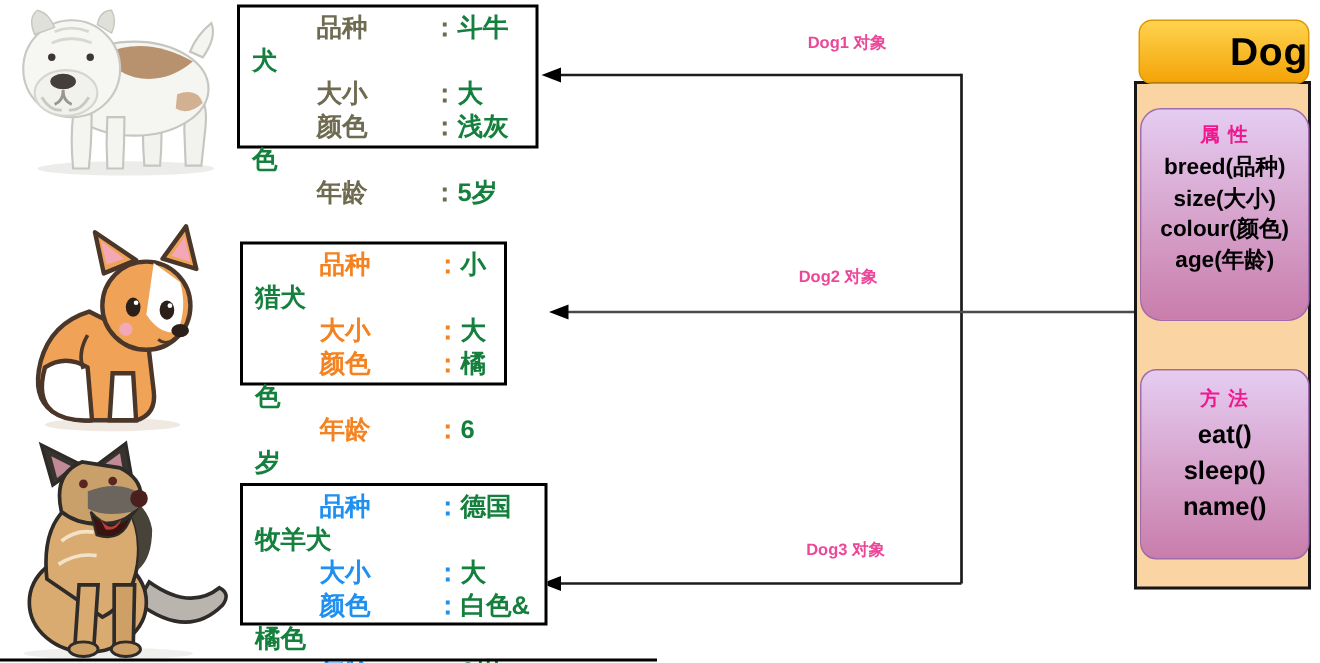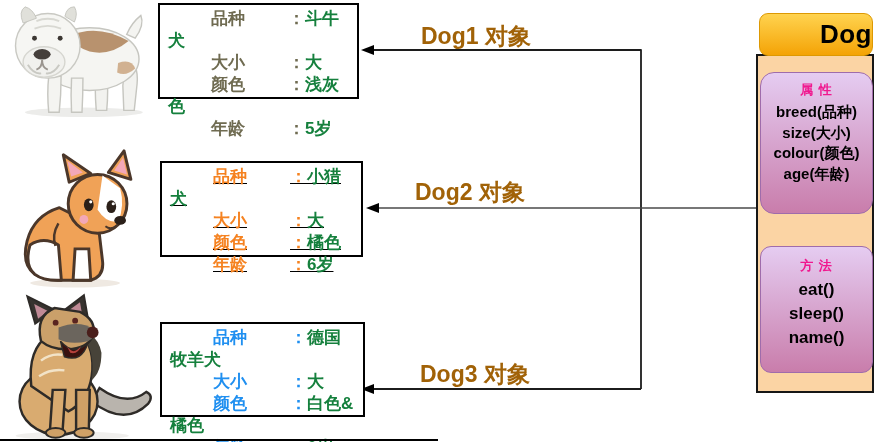--- a/index.html
+++ b/index.html
@@ -9,21 +9,21 @@
   }
   
   .obj-box{
     position:absolute;box-sizing:border-box;background:#fff;border:2px solid #000;
     padding:3px 8px;font-weight:bold;font-size:17px;line-height:22px;color:#000;
   }
   .obj-box .lbl{color:var(--lbl,#000);margin-left:43px;}
   .obj-box .val{color:#15803d;}
   
   .arrow-label{
-    position:absolute;width:170px;text-align:left;font-weight:bold;font-size:23px;color:#a16207;
+    position:absolute;width:170px;text-align:right;font-weight:bold;font-size:11px;color:#ec4899;
   }
   
   .panel{
     position:absolute;left:756px;top:54px;width:118px;height:339px;box-sizing:border-box;
     background:var(--panel-bg,#fbd4a4);border:2px solid #161616;
   }
   .panel-header{
     position:absolute;left:759px;top:13px;width:114px;height:43px;box-sizing:border-box;
     border-radius:9px;border:1px solid #dd9903;
     background:linear-gradient(180deg,var(--hdr-top,#ffd34f) 0%,var(--hdr-bottom,#f4a306) 100%);
@@ -131,21 +131,21 @@
   <div class="arrow-label" style="left:415px;top:177px;">Dog2 对象</div>
   <div class="arrow-label" style="left:420px;top:359px;">Dog3 对象</div>
 
   <div class="obj-box" style="left: 158px; top: 3px; width: 201px; height: 96px; --lbl: #6f6b51;">
     <div class="row"><span class="lbl">品种</span><span class="lbl">：</span><span class="val">斗牛犬</span></div>
     <div class="row"><span class="lbl">大小</span><span class="lbl">：</span><span class="val">大</span></div>
     <div class="row"><span class="lbl">颜色</span><span class="lbl">：</span><span class="val">浅灰色</span></div>
     <div class="row"><span class="lbl">年龄</span><span class="lbl">：</span><span class="val">5岁</span></div>
   </div>
 
-  <div class="obj-box" style="left: 160px; top: 161px; width: 203px; height: 96px; text-decoration: underline; --lbl: #f58220;">
+  <div class="obj-box" style="left: 160px; top: 161px; width: 178px; height: 96px; --lbl: #f58220;">
     <div class="row"><span class="lbl">品种</span><span class="lbl">：</span><span class="val">小猎犬</span></div>
     <div class="row"><span class="lbl">大小</span><span class="lbl">：</span><span class="val">大</span></div>
     <div class="row"><span class="lbl">颜色</span><span class="lbl">：</span><span class="val">橘色</span></div>
     <div class="row"><span class="lbl">年龄</span><span class="lbl">：</span><span class="val">6岁</span></div>
   </div>
 
   <div class="obj-box" style="left: 160px; top: 322px; width: 205px; height: 95px; --lbl: #1f8ff0;">
     <div class="row"><span class="lbl">品种</span><span class="lbl">：</span><span class="val">德国牧羊犬</span></div>
     <div class="row"><span class="lbl">大小</span><span class="lbl">：</span><span class="val">大</span></div>
     <div class="row"><span class="lbl">颜色</span><span class="lbl">：</span><span class="val">白色&amp;橘色</span></div>

